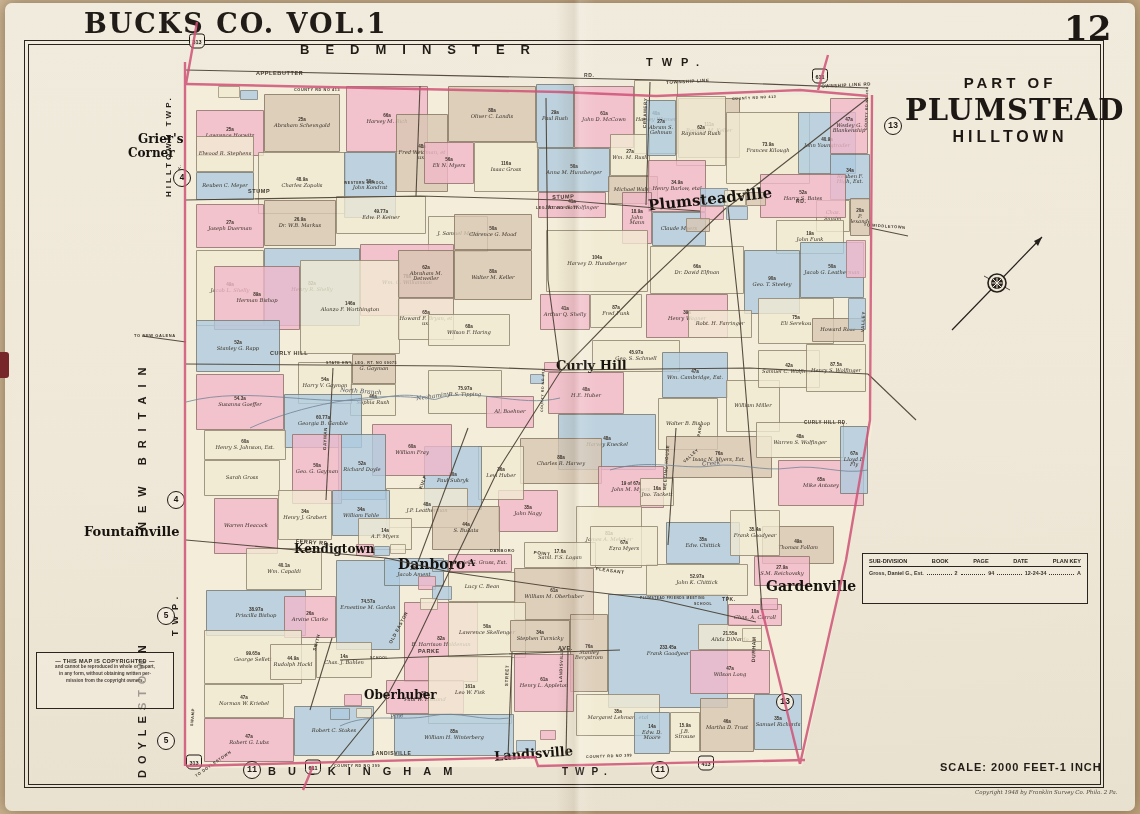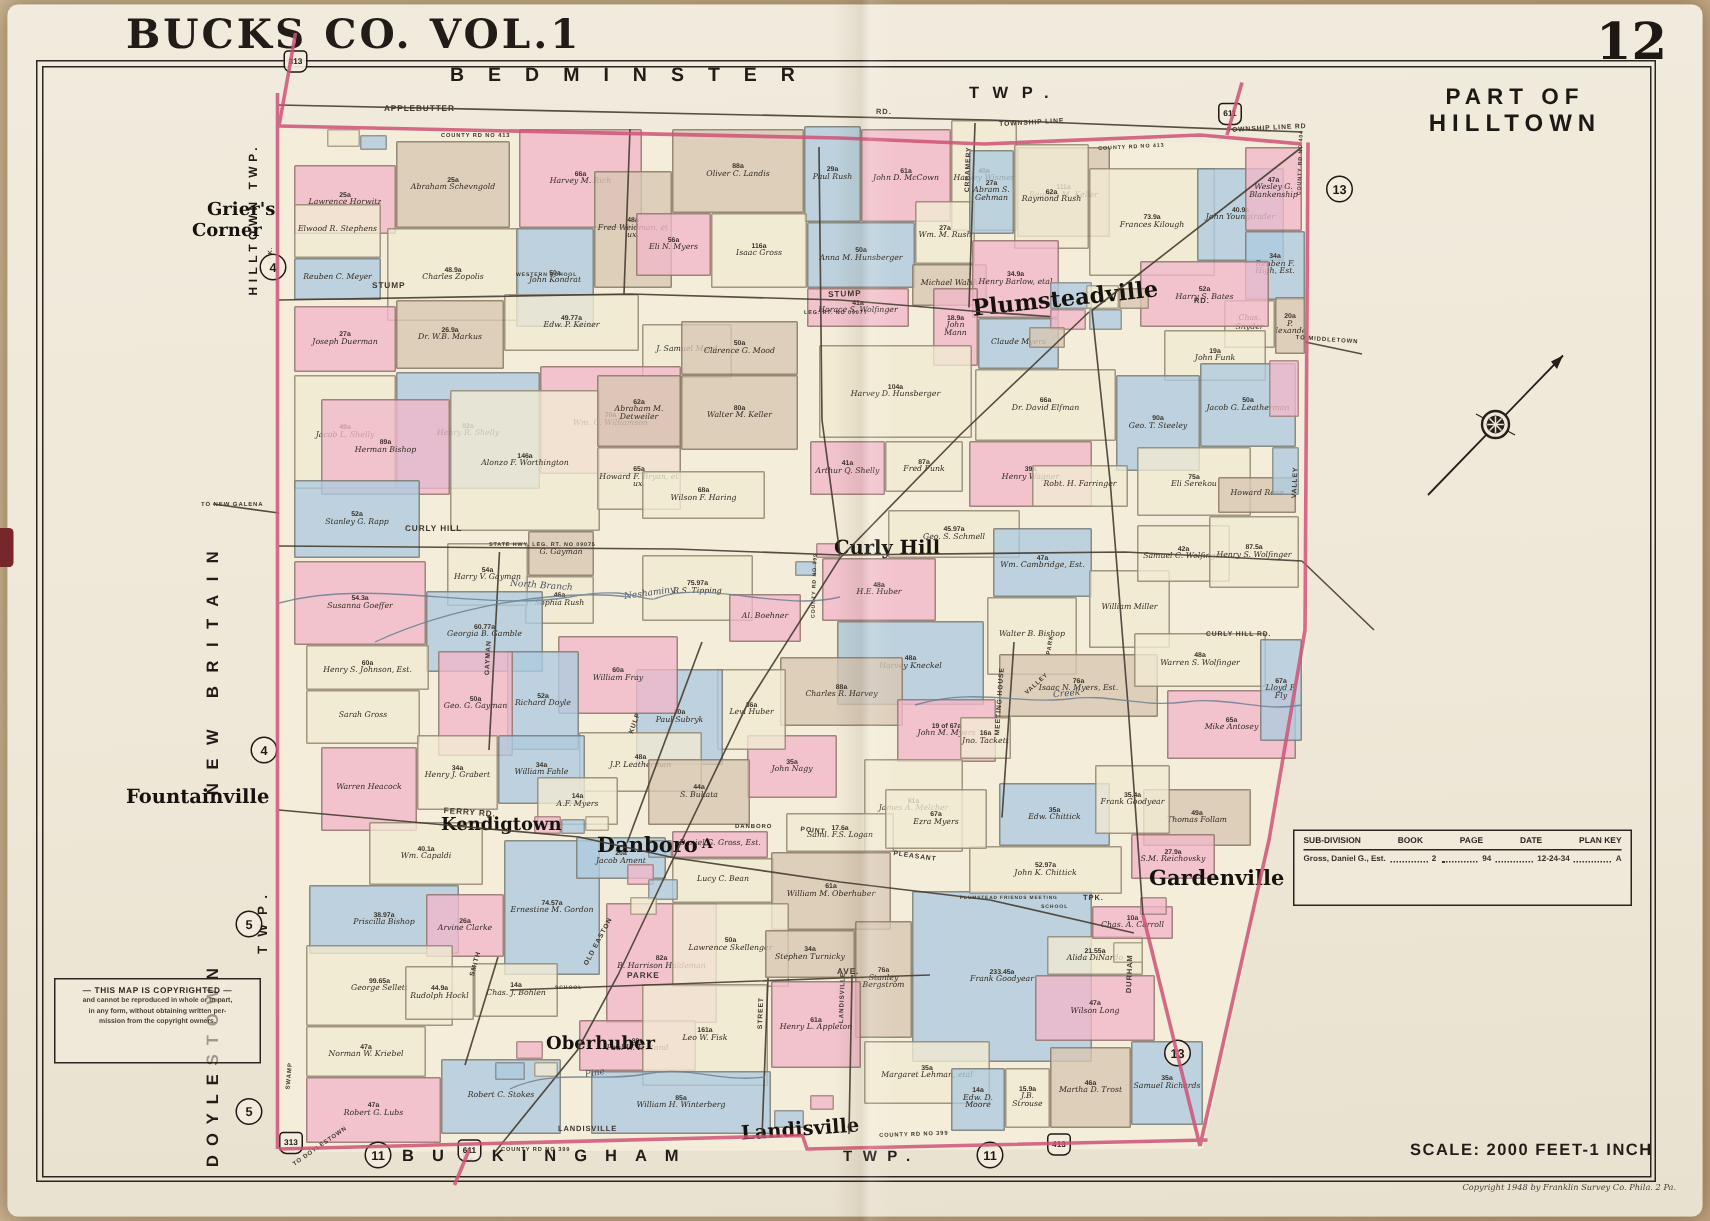--- a/index.html
+++ b/index.html
@@ -13,37 +13,37 @@
     background:linear-gradient(90deg,rgba(90,70,40,0) 0%,rgba(90,70,40,.10) 45%,rgba(255,255,255,.12) 60%,rgba(90,70,40,0) 100%);}
   #red-blob{position:absolute;left:0;top:352px;width:9px;height:26px;background:#77262a;border-radius:0 3px 3px 0;}
   #frame{position:absolute;left:24px;top:40px;width:1078px;height:746px;border:1.6px solid #2b2520;}
   #frame::before{content:"";position:absolute;inset:2.5px;border:0.8px solid #2b2520;}
   #map-interior{position:absolute;left:186px;top:78px;width:688px;height:690px;
     background:#f3edda;
     clip-path:polygon(0px 8px,470px 10px,474px 16px,686px 18px,686px 352px,660px 482px,644px 562px,616px 688px,0px 690px);}
   .bucks-title{position:absolute;left:84px;top:8px;font-family:"DejaVu Serif",serif;font-weight:bold;
     font-size:27px;letter-spacing:2px;color:#211c17;}
   .page-num{position:absolute;left:1064px;top:8px;font-family:"DejaVu Serif",serif;font-weight:bold;font-size:34px;color:#1d1814;}
-  #partof{position:absolute;left:905px;top:56px;width:210px;text-align:center;color:#1d1814;}
+  #partof{position:absolute;left:905px;top:74px;width:210px;text-align:center;color:#1d1814;}
   #partof .l1{font-size:15px;font-weight:bold;letter-spacing:4px;}
   #partof .l2{font-family:"DejaVu Serif",serif;font-weight:bold;font-size:29px;letter-spacing:1px;margin-top:2px;}
   #partof .l3{font-size:16px;font-weight:bold;letter-spacing:4px;margin-top:1px;}
   .btop{position:absolute;color:#211c17;font-weight:bold;white-space:nowrap;}
   .vlab{position:absolute;color:#211c17;font-weight:bold;writing-mode:vertical-rl;transform:rotate(180deg);white-space:nowrap;}
   .parcel{position:absolute;display:flex;flex-direction:column;align-items:center;justify-content:center;
     overflow:hidden;border:0.4px solid rgba(95,78,58,.55);text-align:center;line-height:1.08;border-radius:1px;}
   .parcel .ac{font-size:4.6px;font-weight:bold;color:#3c332a;}
   .parcel .nm{font-family:"DejaVu Serif",serif;font-style:italic;font-size:5.2px;color:#352d24;}
   .fill{position:absolute;border:0.4px solid rgba(95,78,58,.45);border-radius:1px;}
   .town{position:absolute;font-family:"DejaVu Serif",serif;font-weight:bold;color:#16120e;white-space:nowrap;}
   .rlab{position:absolute;font-weight:bold;color:#3e362c;white-space:nowrap;letter-spacing:.6px;}
   .clab{position:absolute;font-family:"DejaVu Serif",serif;font-style:italic;color:#4a5260;white-space:nowrap;font-size:6px;}
   .cmark{position:absolute;width:16px;height:16px;border:1.3px solid #1e1914;border-radius:50%;
     background:rgba(243,237,222,.92);display:flex;align-items:center;justify-content:center;
-    font-family:Liberation Sans, sans-serif;font-weight:bold;font-size:8.5px;color:#1e1914;transform:translate(-50%,-50%);}
+    font-family:Liberation Mono, monospace;font-weight:bold;font-size:8.5px;color:#1e1914;transform:translate(-50%,-50%);}
   .shield{position:absolute;width:14px;height:13px;border:1.1px solid #1e1914;border-radius:3px 3px 5px 5px;
     background:rgba(243,237,222,.92);display:flex;align-items:center;justify-content:center;
     font-weight:bold;font-size:5.5px;color:#1e1914;transform:translate(-50%,-50%);}
   #copy-box{position:absolute;left:36px;top:652px;width:136px;height:50px;border:1.2px solid #2b2520;
     background:rgba(243,237,224,.6);text-align:center;padding-top:5px;color:#2b2520;}
   #copy-box .t{font-size:5.5px;font-weight:bold;letter-spacing:.4px;}
   #copy-box .s{font-size:4.6px;font-weight:bold;color:#4a423a;line-height:1.5;}
   #subdiv{position:absolute;left:862px;top:553px;width:212px;height:45px;border:1.4px solid #2b2520;
     background:rgba(243,237,224,.5);padding:4px 6px 0 6px;color:#2b2520;}
   #subdiv .hd{display:flex;justify-content:space-between;font-size:5.6px;font-weight:bold;border-bottom:.7px solid #2b2520;padding-bottom:2px;}
@@ -70,20 +70,21 @@
   <div class="btop" style="left:646px;top:56px;font-size:11px;letter-spacing:9px;">TWP.</div>
   <div class="btop" style="left:268px;top:765px;font-size:11px;letter-spacing:12px;">BUCKINGHAM</div>
   <div class="btop" style="left:562px;top:766px;font-size:10px;letter-spacing:7px;">TWP.</div>
   <div class="vlab" style="left:164px;top:72px;height:125px;font-size:8px;letter-spacing:3px;">HILLTOWN TWP.</div>
   <div class="vlab" style="left:136px;top:224px;height:306px;font-size:11px;letter-spacing:9px;">NEW BRITAIN</div>
   <div class="vlab" style="left:170px;top:544px;height:92px;font-size:9px;letter-spacing:6px;">TWP.</div>
   <div class="vlab" style="left:136px;top:556px;height:222px;font-size:11px;letter-spacing:6px;">DOYLESTOWN</div>
 
   <div id="partof">
     <div class="l1">PART OF</div>
+    <div class="l2">PLUMSTEAD</div>
     <div class="l3">HILLTOWN</div>
   </div>
 
   <div id="map-anno" style="position:absolute;left:0;top:0;width:1140px;height:814px;">
       <div class="parcel" style="left: 196px; top: 110px; width: 66px; height: 44px; background: rgba(241, 183, 202, 0.784);">
         <span class="ac">25a</span>
         <span class="nm">Lawrence Horwitz</span>
       </div>
       <div class="parcel" style="left: 264px; top: 94px; width: 74px; height: 56px; background: rgba(216, 199, 178, 0.784);">
         <span class="ac">25a</span>

